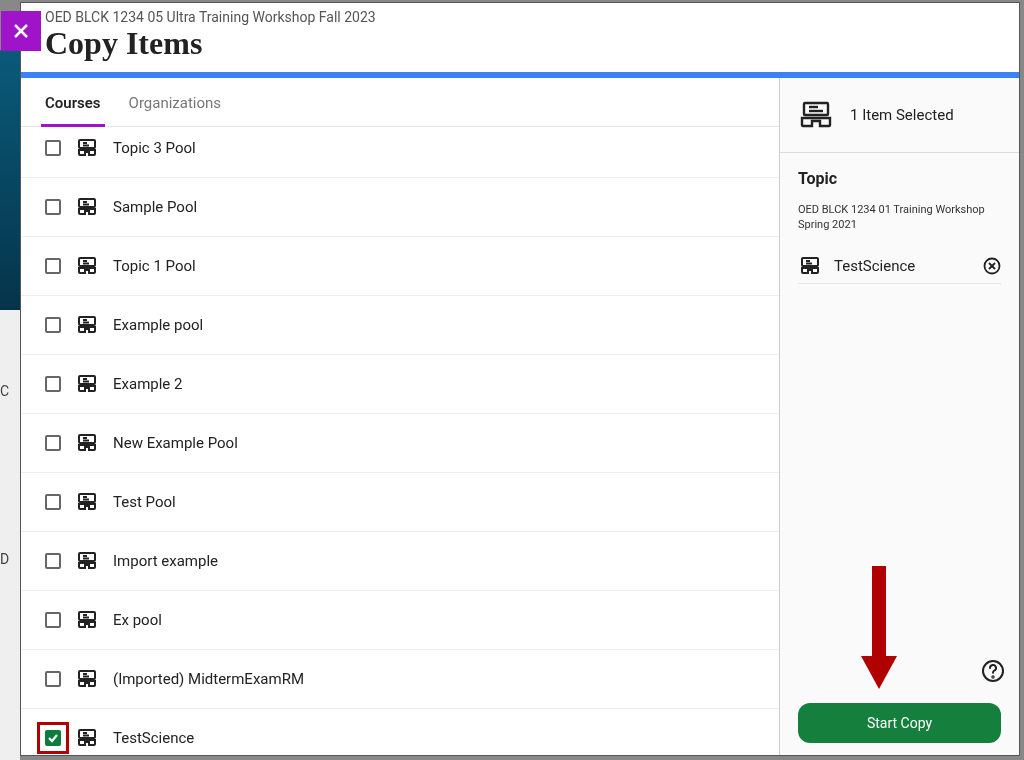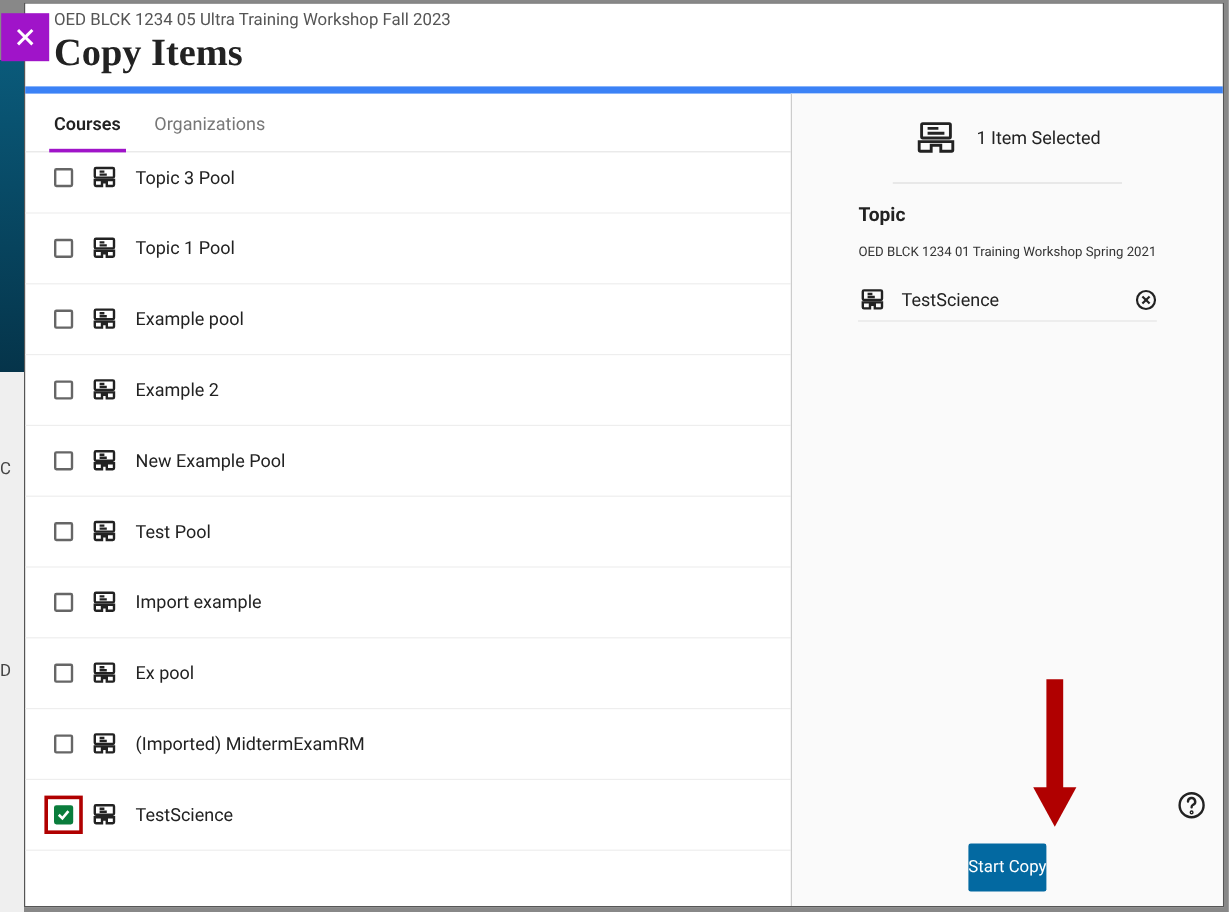--- a/index.html
+++ b/index.html
@@ -74,22 +74,22 @@
     display: flex; align-items: center; justify-content: center; flex-shrink: 0;
   }
   .chk.checked { background: #0a7d3c; border-color: #0a7d3c; }
   .chk.checked svg { width: 12px; height: 12px; }
   .chk-highlight {
     border: 3px solid #b00000; padding: 5px; margin: -8px; border-radius: 0;
   }
   .pool-icon { flex-shrink: 0; }
 
   .right-col {
-    width: 360px; border-left: 1px solid #ccc; background: #fafafa;
-    display: flex; flex-direction: column; position: relative; align-items: center;
+    width: 240px; border-left: 1px solid #ccc; background: #fafafa;
+    display: flex; flex-direction: column; position: relative;
   }
   .summary-head {
     display: flex; align-items: center; gap: 16px; padding: 20px 18px;
     border-bottom: 1px solid #ddd; font-size: 15px; color: #222;
   }
   .right-body {
     flex: 1; padding: 16px 18px; overflow-y: auto;
   }
   .right-body h3 {
     margin: 0 0 14px 0; font-size: 16px; font-weight: 700; color: #222;
@@ -103,22 +103,22 @@
   }
   .selected-item .spacer { flex: 1; }
   .remove-btn svg { width: 18px; height: 18px; display:block; }
 
   .help-btn {
     position: absolute; right: 14px; bottom: 68px;
   }
   .help-btn svg { width: 24px; height: 24px; }
 
   .footer-btn {
-    margin: 0 18px 12px 18px; background: #0369a1; color: #fff; text-align: center;
-    padding: 12px 0; font-size: 14px; cursor: pointer; border-radius: 2px;
+    margin: 0 18px 12px 18px; background: #15803d; color: #fff; text-align: center;
+    padding: 12px 0; font-size: 14px; cursor: pointer; border-radius: 12px;
   }
 
   .arrow-annot {
     position: absolute; right: 120px; bottom: 60px; pointer-events: none;
   }
   .arrow-annot svg { width: 40px; height: 130px; }
 
   #item-list { list-style: none; margin: 0; padding: 0; }
 </style>
 </head>
@@ -174,20 +174,27 @@
               <svg width="24" height="22" viewBox="0 0 24 22" class="pool-icon">
                 <use href="#pool-svg"></use>
               </svg>
               <span>Topic 3 Pool</span>
             </li>
             <li class="item-row">
               <span class="chk"></span>
               <svg width="24" height="22" viewBox="0 0 24 22" class="pool-icon">
                 <use href="#pool-svg"></use>
               </svg>
+              <span>Sample Pool</span>
+            </li>
+            <li class="item-row">
+              <span class="chk"></span>
+              <svg width="24" height="22" viewBox="0 0 24 22" class="pool-icon">
+                <use href="#pool-svg"></use>
+              </svg>
               <span>Topic 1 Pool</span>
             </li>
             <li class="item-row">
               <span class="chk"></span>
               <svg width="24" height="22" viewBox="0 0 24 22" class="pool-icon">
                 <use href="#pool-svg"></use>
               </svg>
               <span>Example pool</span>
             </li>
             <li class="item-row">

